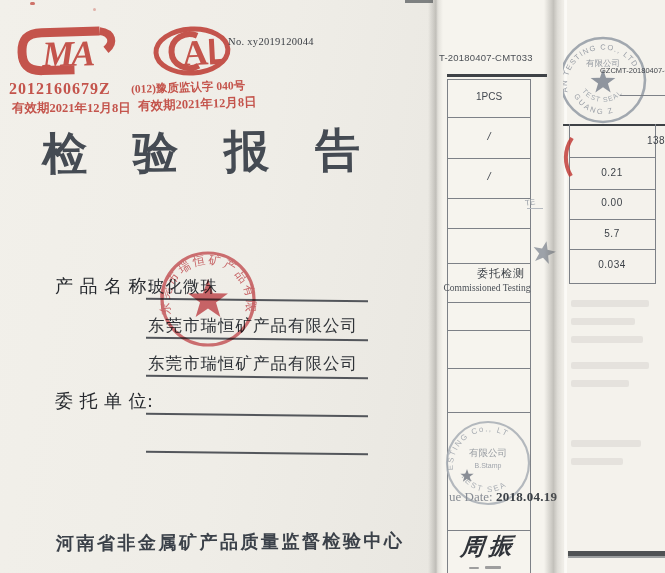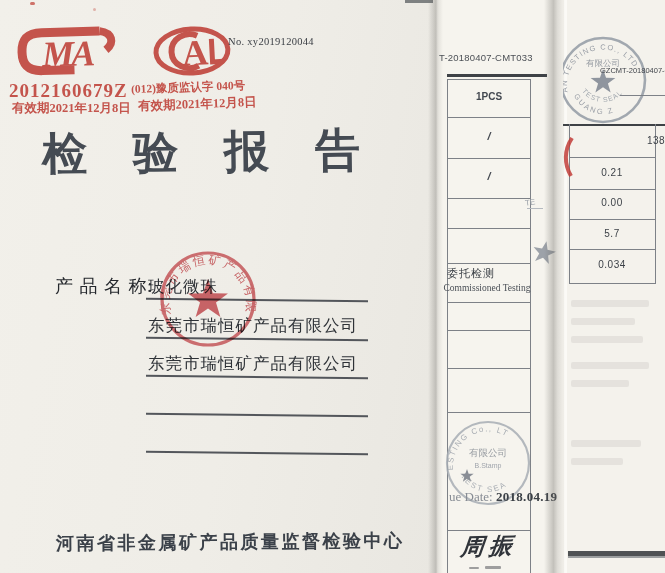--- a/index.html
+++ b/index.html
@@ -8,21 +8,21 @@
     position:relative;width:665px;height:573px;overflow:hidden;
     background:#e9e7e1;
     font-family:"Liberation Serif","DejaVu Serif",serif;
   }
   .abs{position:absolute;}
   .page{position:absolute;top:0;height:573px;overflow:hidden;}
 
   
   #page-main{left:0;width:437px;background:linear-gradient(100deg,#f2f0ea 0%,#efede7 55%,#e9e7e1 100%);}
   .red{color:#c4544c;}
-  .cma-id{left:9px;top:80px;font-size:19px;font-weight:bold;letter-spacing:1px;}
+  .cma-id{left:9px;top:80px;font-size:16px;font-weight:bold;letter-spacing:1px;}
   .cma-validity{left:12px;top:100px;font-size:12.5px;font-weight:bold;}
   .cal-cert{left:131px;top:80px;font-size:11.5px;font-weight:bold;transform:rotate(-2deg);}
   .cal-validity{left:138px;top:96px;font-size:12.5px;font-weight:bold;transform:rotate(-2deg);}
   .report-no{left:228px;top:36px;font-size:10.5px;color:#3a3e44;letter-spacing:.3px;}
   .main-title{
     left:42px;top:122px;font-size:45px;font-weight:600;color:#454b53;
     letter-spacing:46px;white-space:nowrap;transform:rotate(-0.8deg);
   }
   .field-label{font-size:18px;font-weight:normal;color:#25282d;letter-spacing:1px;white-space:nowrap;}
   .field-value{font-size:16.5px;color:#2e3237;letter-spacing:1px;white-space:nowrap;}
@@ -34,21 +34,21 @@
   .seal-svg{left:156px;top:246px;mix-blend-mode:multiply;opacity:.9;}
   .speck{background:rgba(198,83,72,.8);border-radius:2px;}
   .top-smudge{left:405px;top:0;width:28px;height:3px;background:#5a5d60;opacity:.75;}
 
   
   #page-mid{left:437px;width:126px;background:#f6f4ee;}
   .mid-docno{left:2px;top:52px;font-size:9.5px;color:#4c5056;font-family:"Liberation Sans",sans-serif;letter-spacing:.2px;white-space:nowrap;}
   .hline{background:#7d8187;height:1.2px;}
   .vline{background:#7d8187;width:1.2px;}
   .heavy{background:#3e4246;}
-  .mid-cell{left:10px;width:84px;text-align:center;color:#434850;font-family:"Liberation Sans",sans-serif;font-weight:bold;}
+  .mid-cell{left:10px;width:84px;text-align:center;color:#434850;font-family:"Liberation Sans",sans-serif;}
   .ghost-star{opacity:.85;}
   .faint-te{left:88px;top:198px;font-size:8px;color:#9aa0a8;transform:rotate(-8deg);font-family:"Liberation Sans",sans-serif;}
   .mid-date{left:12px;top:489px;width:106px;font-size:13px;white-space:nowrap;}
   .date-prefix{color:#878c94;}
   .date-val{color:#3c4147;font-weight:bold;letter-spacing:.3px;}
   .signature{
     left:14px;top:531px;width:76px;text-align:center;font-size:23px;font-weight:bold;
     font-style:italic;color:#30343a;transform:skewX(-8deg) rotate(-2deg);letter-spacing:5px;white-space:nowrap;
   }
   .cut-dash{background:#55585c;opacity:.55;border-radius:1px;}
@@ -102,20 +102,21 @@
     <div class="abs field-label" style="left:55px;top:274px;">产 品 名 称:</div>
     <div class="abs field-value" style="left:148px;top:276px;">玻化微珠</div>
     <div class="abs field-underline" style="left:146px;top:299px;width:222px;"></div>
 
     <div class="abs field-value" style="left:148px;top:315px;">东莞市瑞恒矿产品有限公司</div>
     <div class="abs field-underline" style="left:146px;top:338px;width:222px;"></div>
 
     <div class="abs field-value" style="left:148px;top:353px;">东莞市瑞恒矿产品有限公司</div>
     <div class="abs field-underline" style="left:146px;top:376px;width:222px;"></div>
 
+    <div class="abs field-label" style="left:55px;top:389px;">委 托 单 位:</div>
     <div class="abs field-underline" style="left:146px;top:414px;width:222px;"></div>
 
     <div class="abs field-underline" style="left:146px;top:452px;width:222px;"></div>
 
     <svg class="abs seal-svg" width="104" height="104" viewBox="0 0 104 104">
       <defs>
         <path id="sealArc" d="M 16 72 A 39 39 0 1 1 88 72" fill="none"></path>
       </defs>
       <circle cx="52" cy="53" r="46" stroke="#d4666b" stroke-width="3.2" fill="none"></circle>
       <polygon points="52,33 56.9,47.2 71.97,47.51 59.99,56.6 64.34,70.99 52,62.4 39.66,70.99 44.01,56.6 32.03,47.51 47.06,47.2" fill="#d05a60"></polygon>
@@ -144,21 +145,21 @@
     <div class="abs hline" style="left:10px;top:263px;width:84px;"></div>
     <div class="abs hline" style="left:10px;top:302px;width:84px;"></div>
     <div class="abs hline" style="left:10px;top:330px;width:84px;"></div>
     <div class="abs hline" style="left:10px;top:368px;width:84px;"></div>
     <div class="abs hline" style="left:10px;top:412px;width:84px;"></div>
     <div class="abs hline" style="left:10px;top:530px;width:84px;"></div>
 
     <div class="abs mid-cell" style="top:91px;font-size:10px;">1PCS</div>
     <div class="abs mid-cell" style="top:130px;font-size:11px;font-style:italic;">/</div>
     <div class="abs mid-cell" style="top:170px;font-size:11px;font-style:italic;">/</div>
-    <div class="abs" style="left:10px;top:266px;width:84px;font-size:11px;color:#3c4147;letter-spacing:1px;">委托检测</div>
+    <div class="abs" style="left:10px;top:266px;width:84px;text-align:center;font-size:11px;color:#3c4147;letter-spacing:1px;padding-left:24px;">委托检测</div>
     <div class="abs" style="left:-6px;top:283px;width:112px;text-align:center;font-size:9.5px;color:#4a4f56;">Commissioned Testing</div>
 
     <div class="abs faint-te">TE</div>
     <div class="abs" style="left:90px;top:208px;width:16px;height:1px;background:#b4b9bf;"></div>
     <svg class="abs ghost-star" style="left:94px;top:240px;" width="26" height="26" viewBox="0 0 26 26">
       <polygon points="13,1 15.82,9.12 24.41,9.29 17.57,14.48 20.05,22.71 13,17.8 5.95,22.71 8.43,14.48 1.59,9.29 10.18,9.12" fill="#8e949d" transform="rotate(12 13 13)"></polygon>
     </svg>
 
     <svg class="abs" style="left:4px;top:416px;opacity:.85;" width="94" height="94" viewBox="0 0 94 94">
       <defs>

